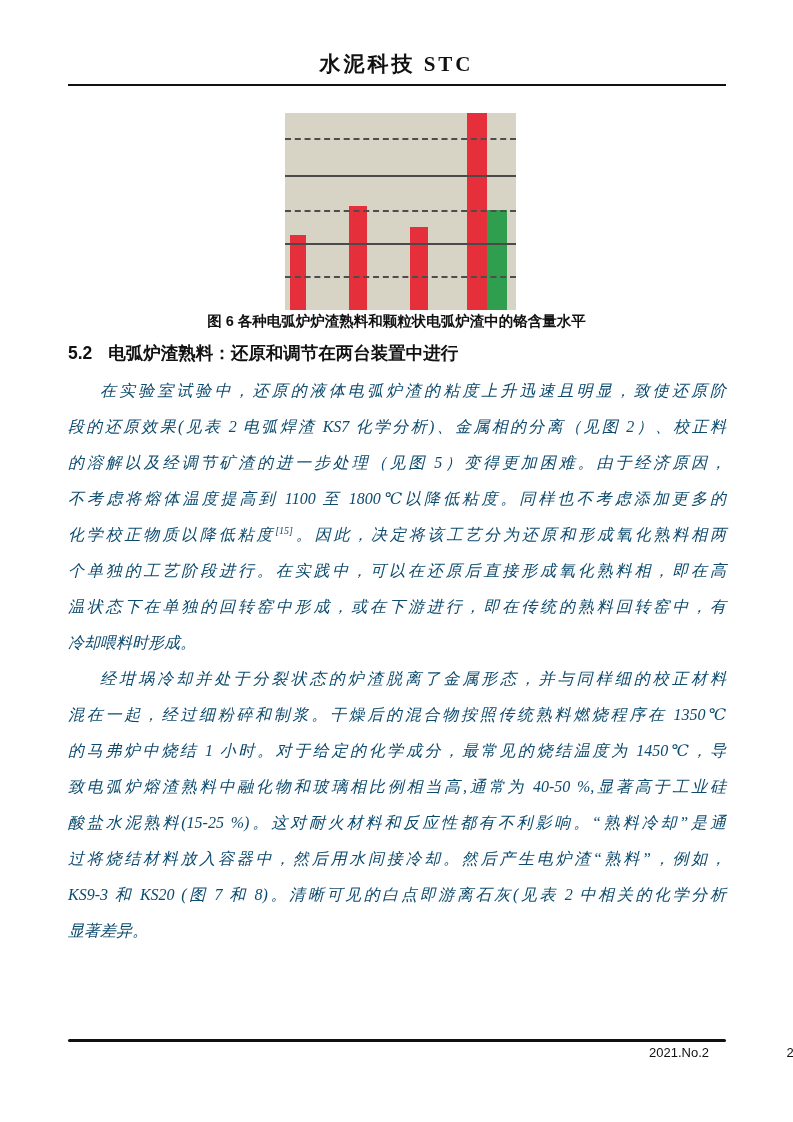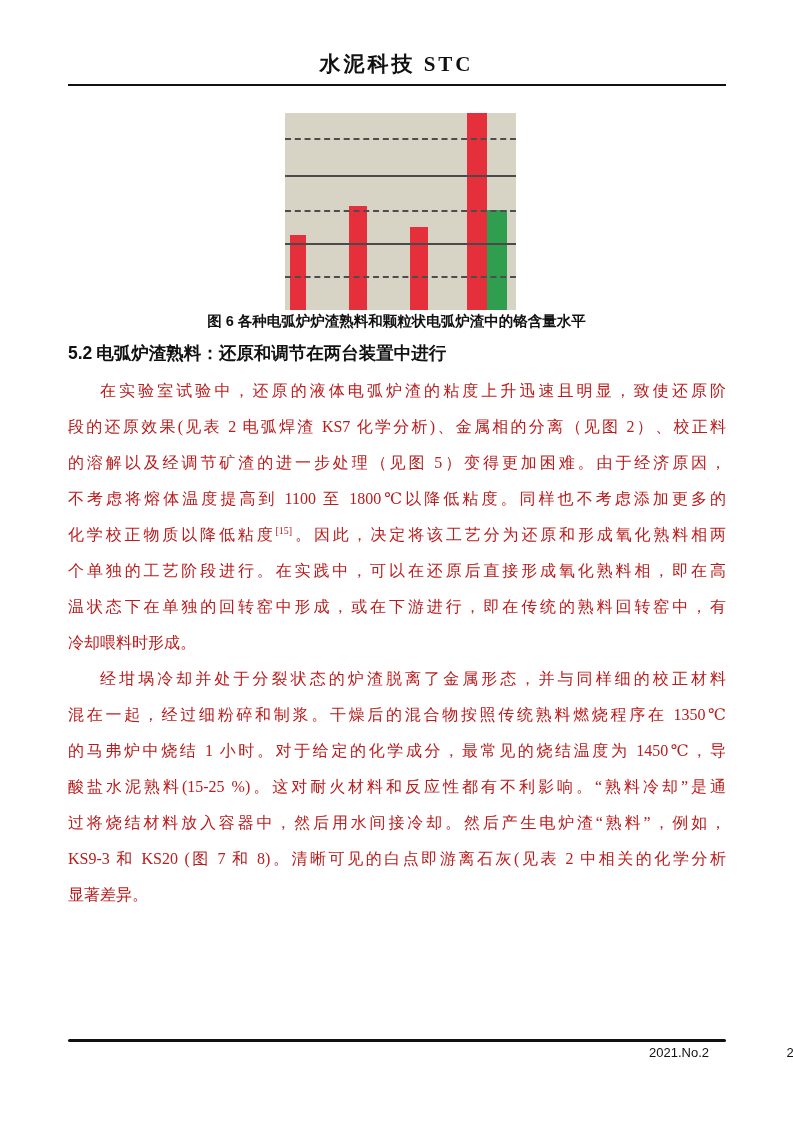--- a/index.html
+++ b/index.html
@@ -41,25 +41,25 @@
     text-align:center;font-size:14.5px;font-weight:600;
     font-family:"Liberation Sans","DejaVu Sans",sans-serif;
     color:#111;
   }
   
   .section-heading{
     position:absolute;top:341px;left:68px;width:658px;
     font-family:"Liberation Sans","DejaVu Sans",sans-serif;
     font-weight:bold;font-size:17.5px;color:#111;
   }
-  .section-heading .sec-num{margin-right:4px;}
+  .section-heading .sec-num{margin-right:16px;}
   
   .body-text{
     position:absolute;top:373px;left:68px;width:658px;
-    font-size:16px;line-height:36px;color:#b91c1c;
+    font-size:16px;line-height:36px;color:#0c4a6e;font-style:italic;
   }
   .ln{text-align:justify;text-align-last:justify;}
   .ln.last{text-align-last:left;}
   .ln.indent{text-indent:2em;}
   .fn-sup{font-size:10px;vertical-align:super;line-height:0;}
   
   .footer-rule{
     position:absolute;top:1039px;left:68px;width:658px;height:3px;
     background:#111;border-radius:2px;
   }
@@ -104,20 +104,21 @@
     <div class="ln">段的还原效果(见表 2 电弧焊渣 KS7 化学分析)、金属相的分离（见图 2）、校正料</div>
     <div class="ln">的溶解以及经调节矿渣的进一步处理（见图 5）变得更加困难。由于经济原因，</div>
     <div class="ln">不考虑将熔体温度提高到 1100 至 1800℃以降低粘度。同样也不考虑添加更多的</div>
     <div class="ln"><span>化学校正物质以降低粘度</span><span class="fn-sup">[15]</span><span>。因此，决定将该工艺分为还原和形成氧化熟料相两</span></div>
     <div class="ln">个单独的工艺阶段进行。在实践中，可以在还原后直接形成氧化熟料相，即在高</div>
     <div class="ln">温状态下在单独的回转窑中形成，或在下游进行，即在传统的熟料回转窑中，有</div>
     <div class="ln last">冷却喂料时形成。</div>
     <div class="ln indent">经坩埚冷却并处于分裂状态的炉渣脱离了金属形态，并与同样细的校正材料</div>
     <div class="ln">混在一起，经过细粉碎和制浆。干燥后的混合物按照传统熟料燃烧程序在 1350℃</div>
     <div class="ln">的马弗炉中烧结 1 小时。对于给定的化学成分，最常见的烧结温度为 1450℃，导</div>
+    <div class="ln">致电弧炉熔渣熟料中融化物和玻璃相比例相当高,通常为 40-50 %,显著高于工业硅</div>
     <div class="ln">酸盐水泥熟料(15-25 %)。这对耐火材料和反应性都有不利影响。“熟料冷却”是通</div>
     <div class="ln">过将烧结材料放入容器中，然后用水间接冷却。然后产生电炉渣“熟料”，例如，</div>
     <div class="ln">KS9-3 和 KS20 (图 7 和 8)。清晰可见的白点即游离石灰(见表 2 中相关的化学分析</div>
     <div class="ln last">显著差异。</div>
   </div>
 
   <div class="footer-rule"></div>
   <div class="footer-page-number">25</div>
   <div class="footer-issue">2021.No.2</div>
 

